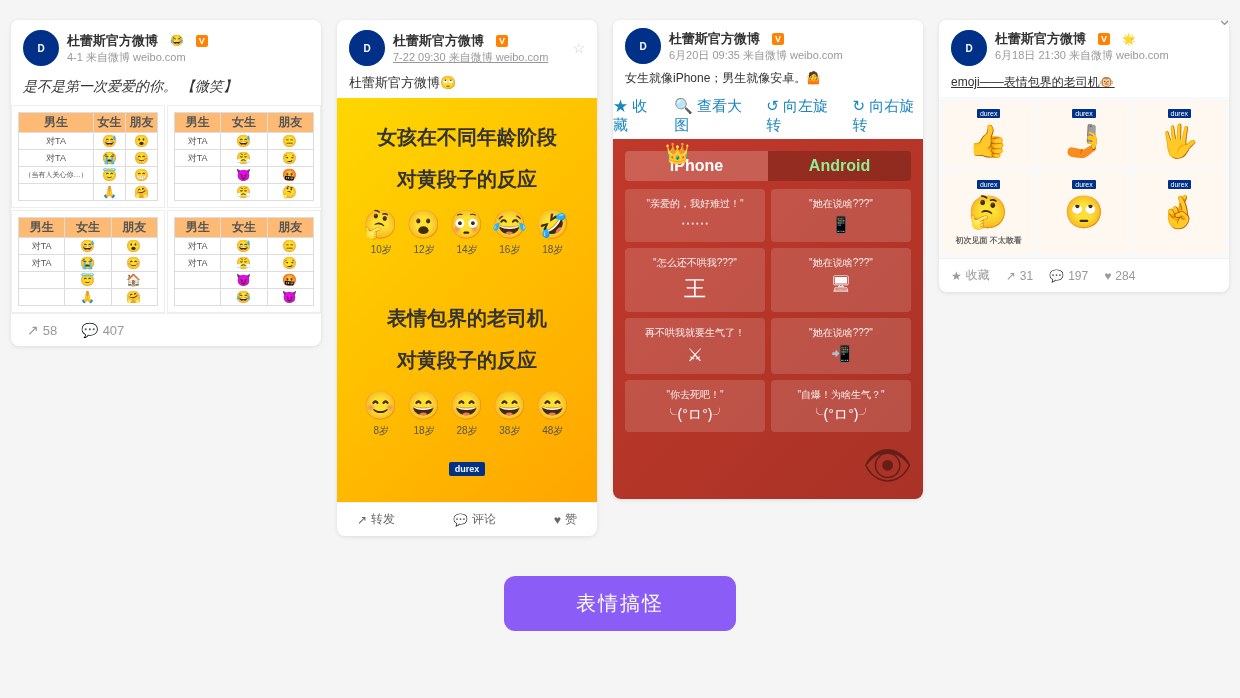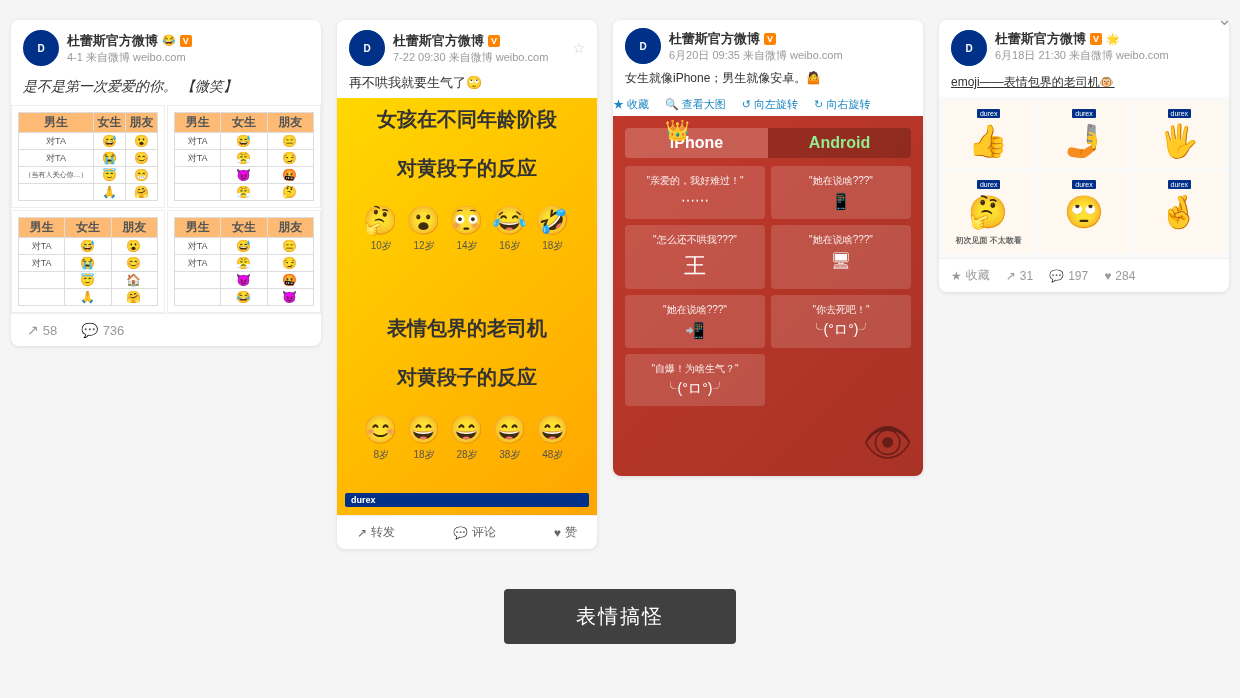--- a/index.html
+++ b/index.html
@@ -70,21 +70,21 @@
     .account-info {
       flex: 1;
     }
 
     .account-name {
       font-size: 13px;
       font-weight: bold;
       color: #333;
       display: flex;
       align-items: center;
-      gap: 4px;
+      gap: 12px;
     }
 
     .verified-badge {
       color: #ff8200;
       font-size: 11px;
     }
 
     .account-meta {
       font-size: 11px;
       color: #999;
@@ -171,31 +171,33 @@
 
     .card-2-left {
       display: flex;
       align-items: center;
       gap: 8px;
     }
 
     .card-2-meta {
       font-size: 11px;
       color: #999;
+      text-decoration: underline;
     }
 
     .yellow-poster {
       background: #FFD700;
       background: linear-gradient(135deg, #FFD700, #FFA500);
       width: 100%;
       min-height: 340px;
-      padding: 8px;
+      padding: 26px;
       display: flex;
       flex-direction: column;
-      gap: 23px;
+      align-items: center;
+      gap: 16px;
     }
 
     .poster-title-cn {
       font-size: 20px;
       font-weight: bold;
       color: #333;
       text-align: center;
       line-height: 1.3;
     }
 
@@ -259,21 +261,21 @@
 
     .card-3-header {
       padding: 8px 12px 4px;
       background: #fff;
     }
 
     .card-3-controls {
       display: flex;
       gap: 16px;
       align-items: flex-end;
-      font-size: 11px;
+      font-size: 15px;
       color: #1a87c1;
       padding: 4px 0;
     }
 
     .red-poster {
       background: #c0392b;
       background: linear-gradient(135deg, #c0392b, #a93226);
       width: 100%;
       min-height: 360px;
       padding: 12px;
@@ -403,24 +405,24 @@
     }
 
     
     .bottom-section {
       margin-top: 40px;
       display: flex;
       justify-content: center;
     }
 
     .big-button {
-      background: #404040;
+      background: #8b5cf6;
       color: white;
       border: none;
-      border-radius: 4px;
+      border-radius: 11px;
       padding: 14px 72px;
       font-size: 20px;
       cursor: pointer;
       letter-spacing: 2px;
     }
 
     .chevron-down {
       color: #999;
       font-size: 18px;
       text-align: center;
@@ -604,21 +606,21 @@
         </div>
       </div>
 
       <div class="card-footer">
         <div class="footer-action">
           <span class="footer-icon">↗</span>
           <span>58</span>
         </div>
         <div class="footer-action">
           <span class="footer-icon">💬</span>
-          <span>736</span>
+          <span>407</span>
         </div>
       </div>
     </div>
 
     <div class="card card-2">
       <div class="card-2-header">
         <div class="card-2-left">
           <div class="avatar">
             <div style="background:#003087;width:100%;height:100%;border-radius:50%;display:flex;align-items:center;justify-content:center;color:white;font-size:10px;font-weight:bold;">D</div>
           </div>
@@ -629,21 +631,21 @@
             </div>
             <div class="card-2-meta">
               <span>7-22 09:30</span>
               <span>来自微博 weibo.com</span>
             </div>
           </div>
         </div>
         <span class="star-icon">☆</span>
       </div>
 
-      <div style="padding: 2px 12px 6px; font-size: 13px; color:#333;">再不哄我就要生气了🙄</div>
+      <div style="padding: 2px 12px 6px; font-size: 13px; color:#333;">杜蕾斯官方微博🙄</div>
 
       <div class="yellow-poster">
         <div class="poster-title-cn">女孩在不同年龄阶段</div>
         <div class="poster-title-cn">对黄段子的反应</div>
 
         <div class="emoji-row">
           <div class="emoji-age-item">
             <span class="emoji-big">🤔</span>
             <span class="age-label">10岁</span>
           </div>
@@ -756,20 +758,24 @@
             <div class="comp-cell-text">"她在说啥???"</div>
             <div class="comp-cell-content">📱</div>
           </div>
           <div class="comp-cell">
             <div class="comp-cell-text">"怎么还不哄我???"</div>
             <div class="comp-cell-content" style="font-size:22px;">王</div>
           </div>
           <div class="comp-cell">
             <div class="comp-cell-text">"她在说啥???"</div>
             <div class="comp-cell-content">🖥</div>
+          </div>
+          <div class="comp-cell">
+            <div class="comp-cell-text">再不哄我就要生气了！</div>
+            <div class="comp-cell-content" style="font-size:18px;">⚔</div>
           </div>
           <div class="comp-cell">
             <div class="comp-cell-text">"她在说啥???"</div>
             <div class="comp-cell-content">📲</div>
           </div>
           <div class="comp-cell">
             <div class="comp-cell-text">"你去死吧！"</div>
             <div class="comp-cell-content" style="font-size:14px;">╰(°ロ°)╯</div>
           </div>
           <div class="comp-cell">

